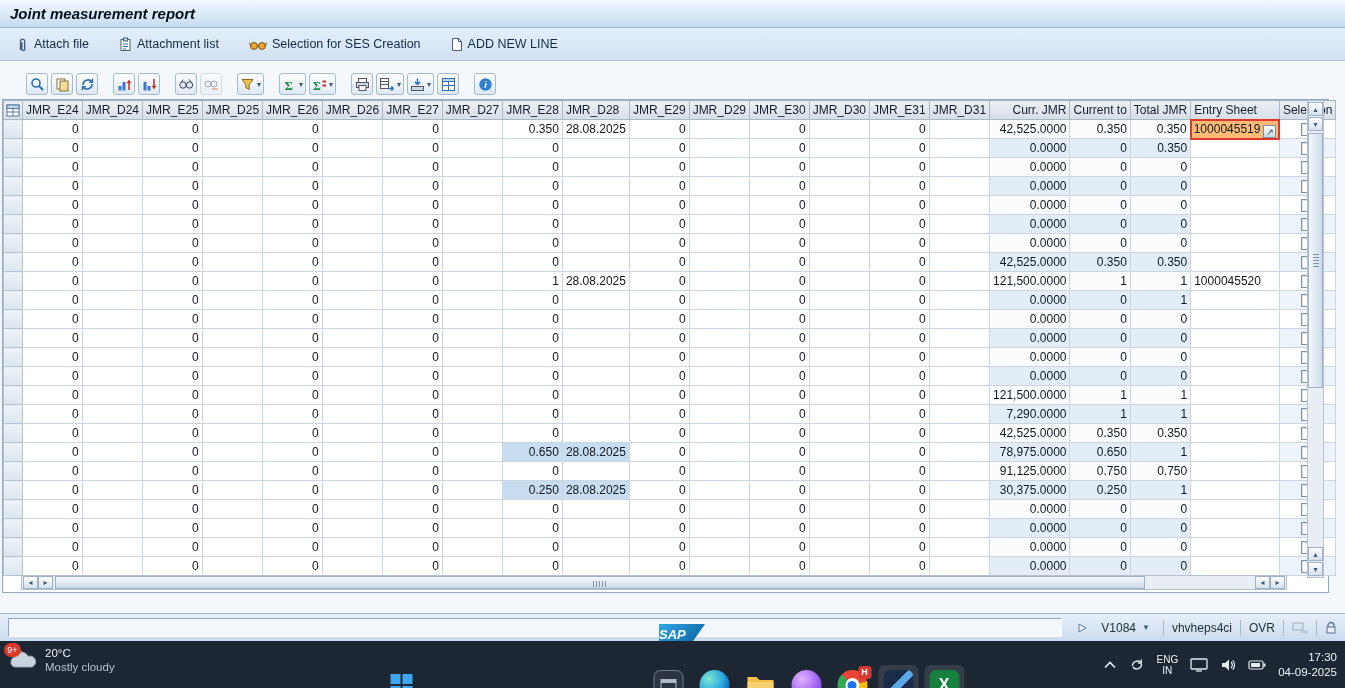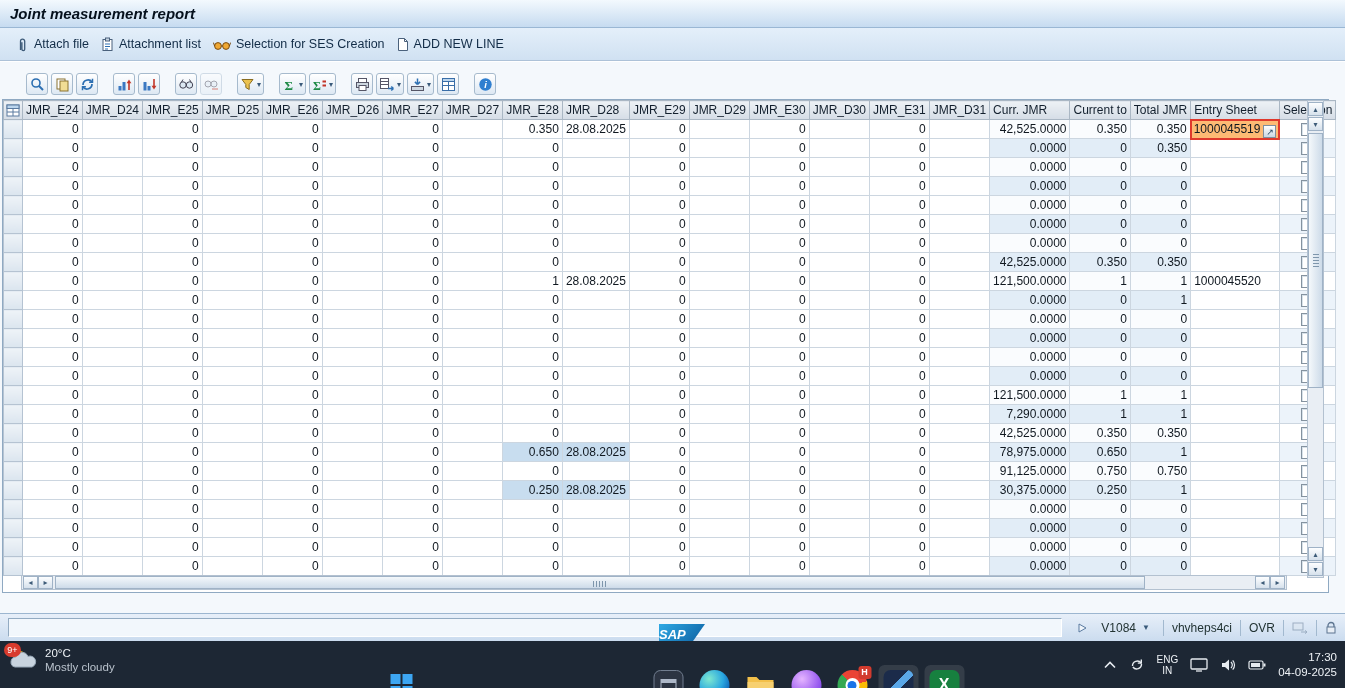--- a/index.html
+++ b/index.html
@@ -8,21 +8,21 @@
 
   
   .titlebar { position: absolute; top: 0; left: 0; right: 0; height: 28px;
     background: linear-gradient(#f3f9fe, #c6dbf0); border-bottom: 1px solid #9ab7d4;
     display: flex; align-items: center; padding-left: 10px; }
   .titlebar .ttl { font-style: italic; font-weight: bold; font-size: 15px; color: #05101c; }
 
   
   .app-toolbar { position: absolute; top: 28px; left: 0; right: 0; height: 33px;
     background: linear-gradient(#e4effa, #d0e1f2); border-bottom: 1px solid #adc2d8;
-    display: flex; align-items: center; padding-left: 10px; }
+    display: flex; align-items: center; gap: 18px; padding-left: 10px; }
   .tbtn { display: inline-flex; align-items: center; gap: 5px; font-size: 12.5px;
     color: #122c47; padding: 3px 6px; border-radius: 3px; cursor: default; }
 
   .client { position: absolute; top: 61px; left: 0; right: 0; height: 552px; background: #f4f8fc; box-shadow: inset 0 1px 0 #ffffff; }
 
   
   .alv-toolbar { position: absolute; top: 11px; left: 26px; display: flex; align-items: center; height: 24px; }
   .tb { display: inline-flex; align-items: center; justify-content: center; height: 22px; min-width: 22px;
     border: 1px solid #a6bacd; border-radius: 3px; background: linear-gradient(#ffffff, #dde8f3);
     margin-right: 3px; padding: 0 2px; }
@@ -30,21 +30,21 @@
   .tb.dis { opacity: 0.45; }
   .gap { display: inline-block; width: 12px; }
 
   
   .grid { position: absolute; top: 38px; left: 2px; width: 1327px; height: 494px;
     background: #ffffff; border: 1px solid #8fa9c2; }
   table.alv { border-collapse: collapse; table-layout: fixed; }
   .alv th { height: 19px; background: linear-gradient(#edf1f5, #d5dde6); border: 1px solid #aab7c4;
     font-weight: normal; font-size: 12px; color: #13202e; padding: 0 3px; text-align: left;
     white-space: nowrap; overflow: hidden; }
-  .alv th.num { }
+  .alv th.num { text-align: right; }
   .alv td { height: 19px; line-height: 17px; font-size: 12px; color: #101820; padding: 0 3px;
     border: 1px solid #ccd6e0; white-space: nowrap; overflow: hidden; }
   .alv td.rh { background: linear-gradient(#eef3f8, #dbe5ef); border-color: #b5c3d2; }
   .alv th.rh-h { padding: 0 2px; }
   .alv td.edit { background: #ffffff; }
   .alv td.num { text-align: right; }
   .alv td.date { text-align: left; }
   .alv td.disp { background: #fafcfe; text-align: right; }
   tr.alt td.disp { background: #e2edf7; }
   .alv td.selcell { background: #ffffff; text-align: center; }

